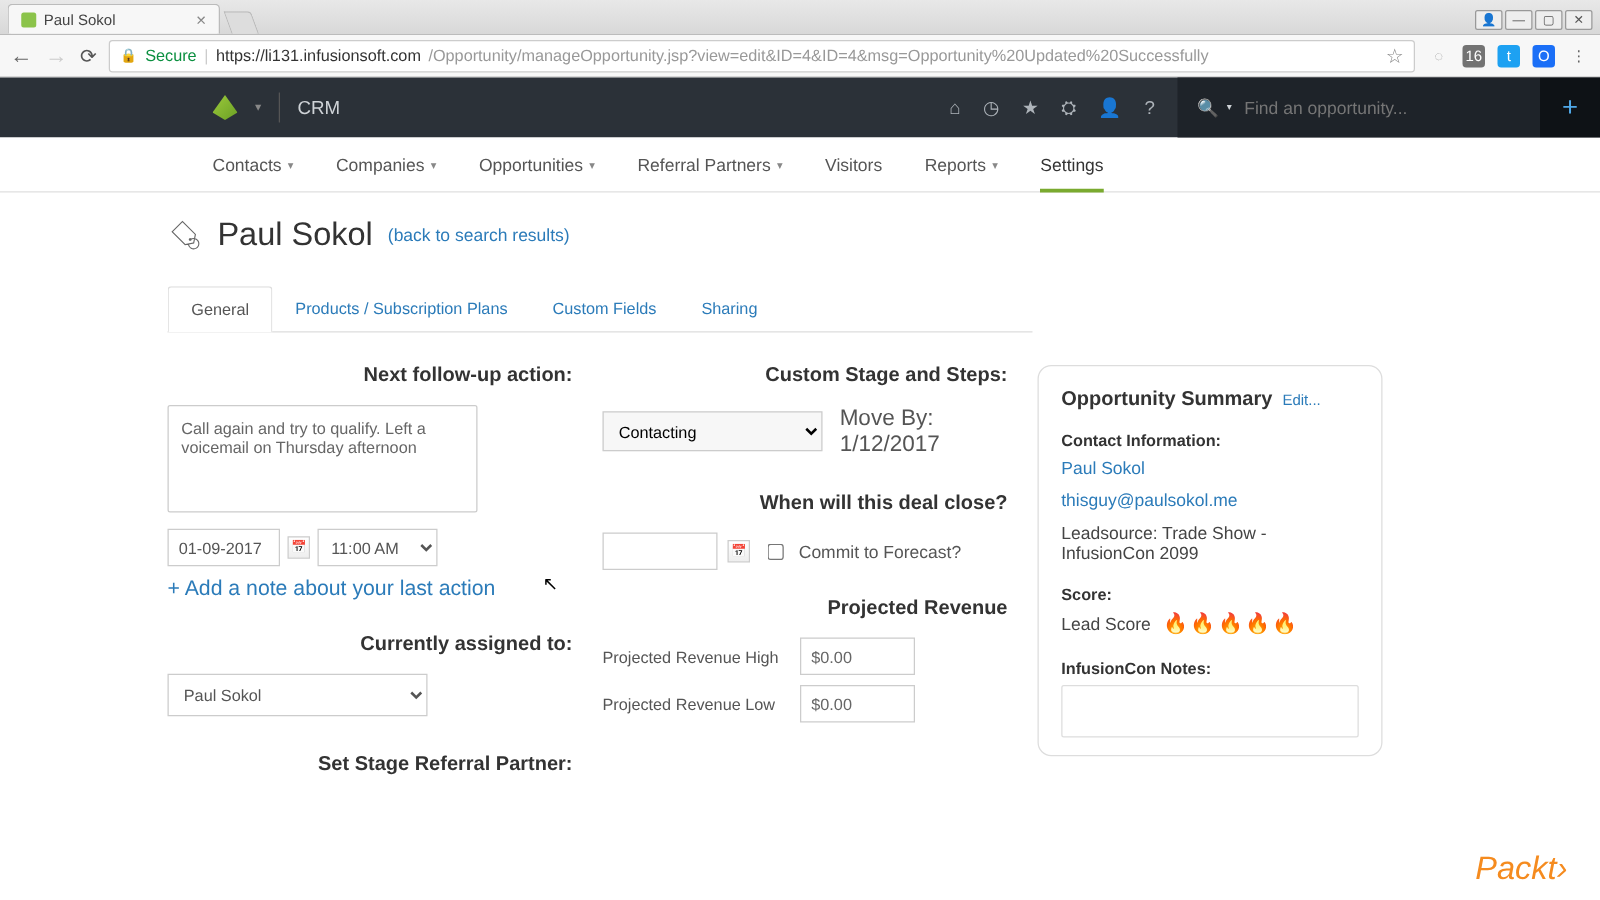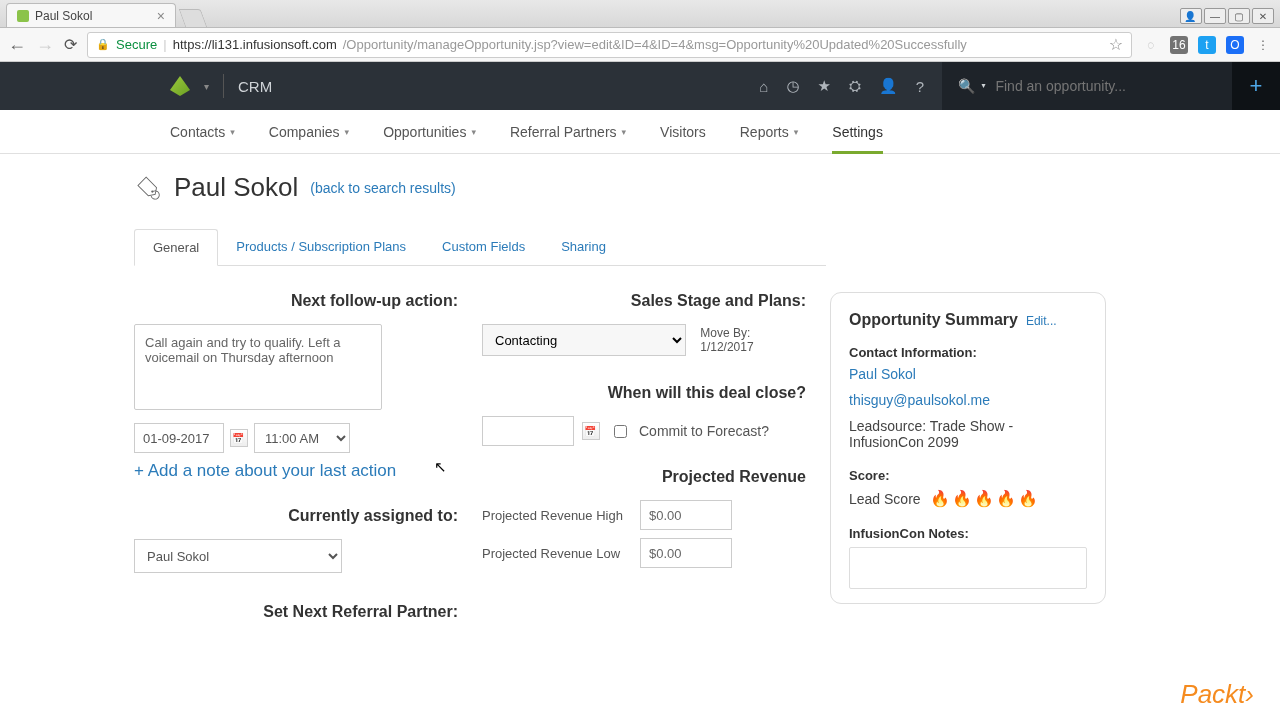--- a/index.html
+++ b/index.html
@@ -79,21 +79,21 @@
 textarea.followup { width: 248px; height: 86px; border: 1px solid #ccc; border-radius: 2px; padding: 10px; font-size: 13px; color: #666; resize: none; font-family: inherit; margin-bottom: 10px;}
 .date-row { display: flex; gap: 6px; align-items: center; margin-bottom: 8px;}
 .date-input { width: 90px; height: 30px; border: 1px solid #ccc; padding: 0 8px; font-size: 13px; color: #555;}
 .cal-icon { width: 18px; height: 18px; border: 1px solid #ccc; display: flex; align-items:center; justify-content:center; font-size:10px; background: linear-gradient(#fff,#eee); cursor: pointer;}
 .time-select { width: 96px; height: 30px; border: 1px solid #ccc; padding: 0 6px; font-size: 13px; color: #555; background: #fff;}
 .add-note { color: #2b7bb9; font-size: 17px; cursor: pointer; margin-bottom: 26px; display: block;}
 .assign-select { width: 208px; height: 34px; border: 1px solid #ccc; padding: 0 8px; font-size: 13px; background: #fff; color: #555;}
 
 .stage-row { display: flex; align-items: center; gap: 14px; margin-bottom: 28px;}
 .stage-select { width: 206px; height: 32px; border: 1px solid #ccc; padding: 0 8px; font-size: 13px; background: #f7f7f7;}
-.moveby { font-size: 12px; color: #555;}
+.moveby { font-size: 18px; color: #555;}
 .close-row { display: flex; align-items: center; gap: 8px; margin-bottom: 22px;}
 .close-input { width: 92px; height: 30px; border: 1px solid #ccc;}
 .commit-check { margin: 0 4px 0 6px;}
 .commit-label { font-size: 14px; color: #555;}
 .rev-row { display: flex; align-items: center; margin-bottom: 8px; gap: 6px;}
 .rev-label { font-size: 13px; color: #555; width: 152px;}
 .rev-input { width: 92px; height: 30px; border: 1px solid #ccc; padding: 0 8px; font-size: 13px; color: #666;}
 
 
 .summary-box { border: 1px solid #ddd; border-radius: 11px; padding: 18px 18px 14px 18px;}
@@ -225,25 +225,25 @@
       <div class="date-row">
         <input class="date-input" value="01-09-2017" style="">
         <span class="cal-icon">📅</span>
         <select class="time-select"><option>11:00 AM</option></select>
       </div>
       <span class="add-note">+ Add a note about your last action</span>
 
       <div class="section-h">Currently assigned to:</div>
       <select class="assign-select"><option>Paul Sokol</option></select>
 
-      <div class="section-h" style="margin-top:30px">Set Next Referral Partner:</div>
+      <div class="section-h" style="margin-top:30px">Set Stage Referral Partner:</div>
     </div>
 
     <div class="col-mid">
-      <div class="section-h">Sales Stage and Plans:</div>
+      <div class="section-h">Custom Stage and Steps:</div>
       <div class="stage-row">
         <select class="stage-select"><option>Contacting</option></select>
         <span class="moveby">Move By: 1/12/2017</span>
       </div>
 
       <div class="section-h">When will this deal close?</div>
       <div class="close-row">
         <input class="close-input" style="">
         <span class="cal-icon">📅</span>
         <input type="checkbox" class="commit-check" style="">

